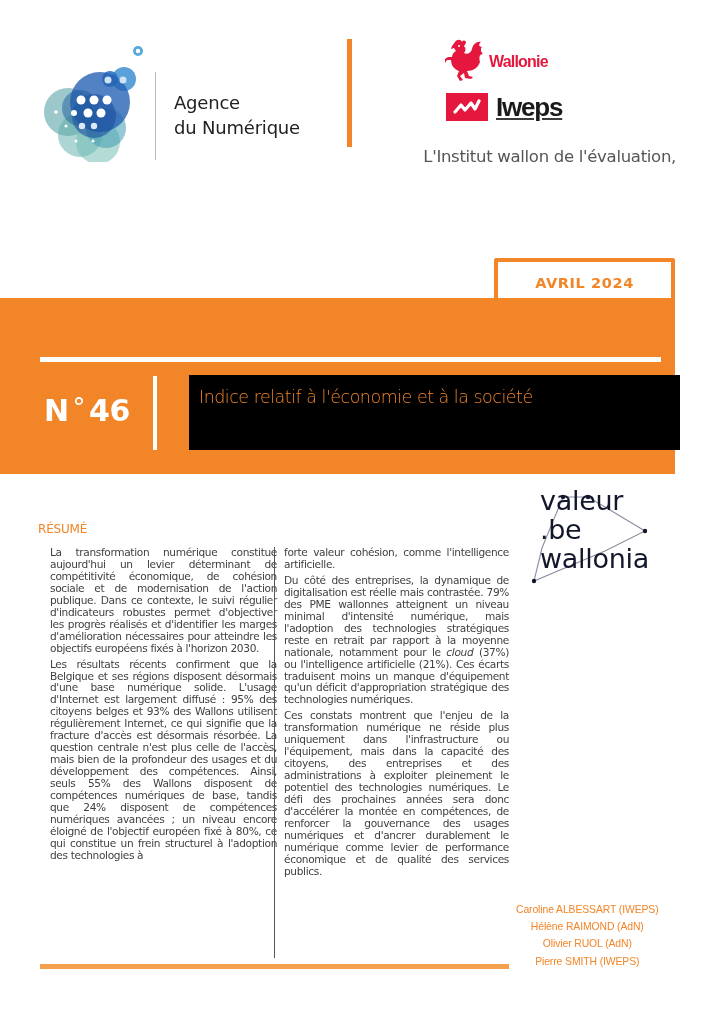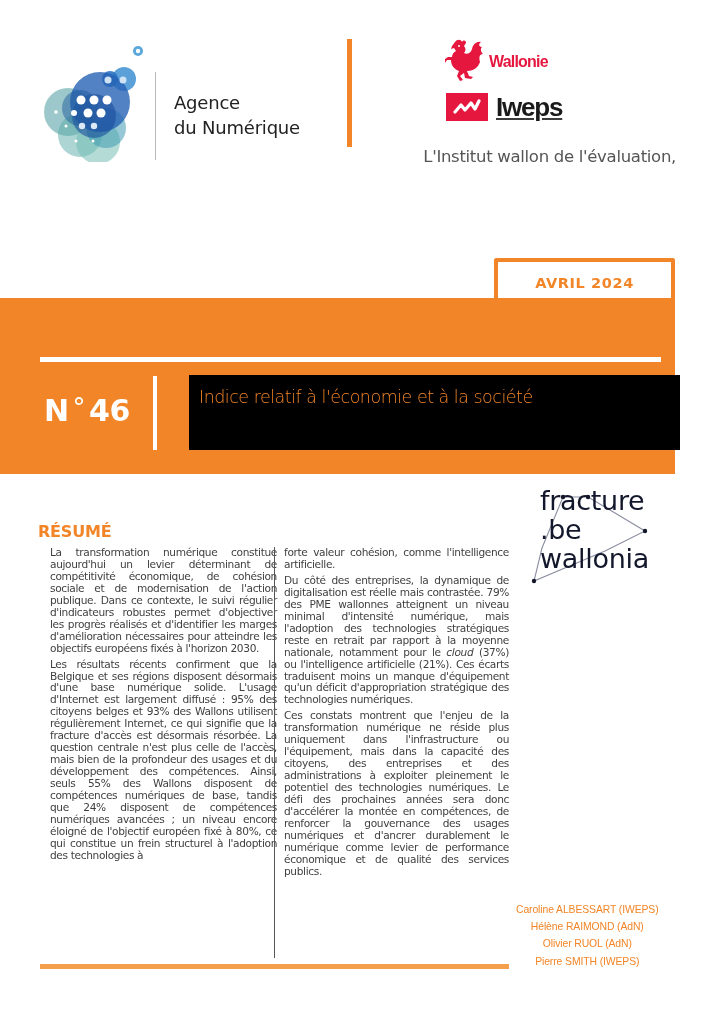--- a/index.html
+++ b/index.html
@@ -32,21 +32,21 @@
     .wp-vbar { position: absolute; left: 153px; top: 78px; width: 4px; height: 74px; background: #ffffff; }
     .wp-subject-box { position: absolute; left: 170px; top: 77px; width: 491px; height: 75px; background: #000000; padding: 9px 10px; margin-left: 19px; }
     .wp-subject { font-family: "DejaVu Sans", sans-serif; font-size: 17.5px; line-height: 27px; color: #f28527; font-weight: 300; letter-spacing: -0.5px; }
 
     
     .dw-logo { position: absolute; left: 530px; top: 486px; width: 150px; height: 100px; }
     .dw-text { position: absolute; left: 10px; top: 0; font-family: "DejaVu Sans", sans-serif; font-size: 27px; line-height: 29px; color: #13172b; font-weight: 500; letter-spacing: -0.3px; }
     .dw-lines { position: absolute; left: 0; top: 0; }
 
     
-    .resume-head { position: absolute; left: 38px; top: 522px; font-family: "DejaVu Sans", sans-serif; font-weight: bold; font-size: 16px; color: #f28527; letter-spacing: -0.2px; }
+    .resume-head { position: absolute; left: 38px; top: 522px; font-family: "DejaVu Sans", sans-serif; font-weight: normal; font-size: 12px; color: #f28527; letter-spacing: -0.2px; }
     .col { position: absolute; font-family: "DejaVu Sans", sans-serif; font-size: 10.6px; line-height: 11.95px; color: #3f3f3f; text-align: justify; letter-spacing: -0.35px; hyphens: manual; }
     .col p { margin-bottom: 4px; }
     .col-left { left: 50px; top: 547px; width: 227px; }
     .col-right { left: 284px; top: 547px; width: 225px; }
     .col-divider { position: absolute; left: 274px; top: 547px; width: 1px; height: 411px; background: #555555; }
     .bottom-rule { position: absolute; left: 40px; top: 964px; width: 469px; height: 5px; background: #f59e4c; }
 
     .authors { position: absolute; left: 516px; top: 901px; font-family: "Liberation Sans", sans-serif; font-size: 10.4px; line-height: 17.2px; color: #f28527; letter-spacing: -0.1px; text-align: center; }
   </style>
 </head>
@@ -127,21 +127,21 @@
 
 <div class="dw-logo">
   <svg class="dw-lines" width="150" height="100" viewBox="0 0 150 100">
     <polyline points="33,11 58,11 80,24 115,45 75,65 4,95 12,62 33,11" fill="none" stroke="#8a8da0" stroke-width="1.1"></polyline>
     <circle cx="33" cy="11" r="2.2" fill="#13172b"></circle>
     <circle cx="58" cy="11" r="2.2" fill="#13172b"></circle>
     <circle cx="115" cy="45" r="2.2" fill="#13172b"></circle>
     <circle cx="4" cy="95" r="2.2" fill="#13172b"></circle>
   </svg>
   <div class="dw-text">
-    <div>fracture</div>
+    <div>valeur</div>
     <div>.be</div>
     <div>wallonia</div>
   </div>
 </div>
 
 <div class="resume-head">RÉSUMÉ</div>
 
 <div class="col col-left">
   <p>La transformation numérique constitue aujourd'hui un levier déterminant de compétitivité économique, de cohésion sociale et de modernisation de l'action publique. Dans ce contexte, le suivi régulier d'indicateurs robustes permet d'objectiver les progrès réalisés et d'identifier les marges d'amélioration nécessaires pour atteindre les objectifs européens fixés à l'horizon 2030.</p>
   <p>Les résultats récents confirment que la Belgique et ses régions disposent désormais d'une base numérique solide. L'usage d'Internet est largement diffusé : 95% des citoyens belges et 93% des Wallons utilisent régulièrement Internet, ce qui signifie que la fracture d'accès est désormais résorbée. La question centrale n'est plus celle de l'accès, mais bien de la profondeur des usages et du développement des compétences. Ainsi, seuls 55% des Wallons disposent de compétences numériques de base, tandis que 24% disposent de compétences numériques avancées ; un niveau encore éloigné de l'objectif européen fixé à 80%, ce qui constitue un frein structurel à l'adoption des technologies à</p>

